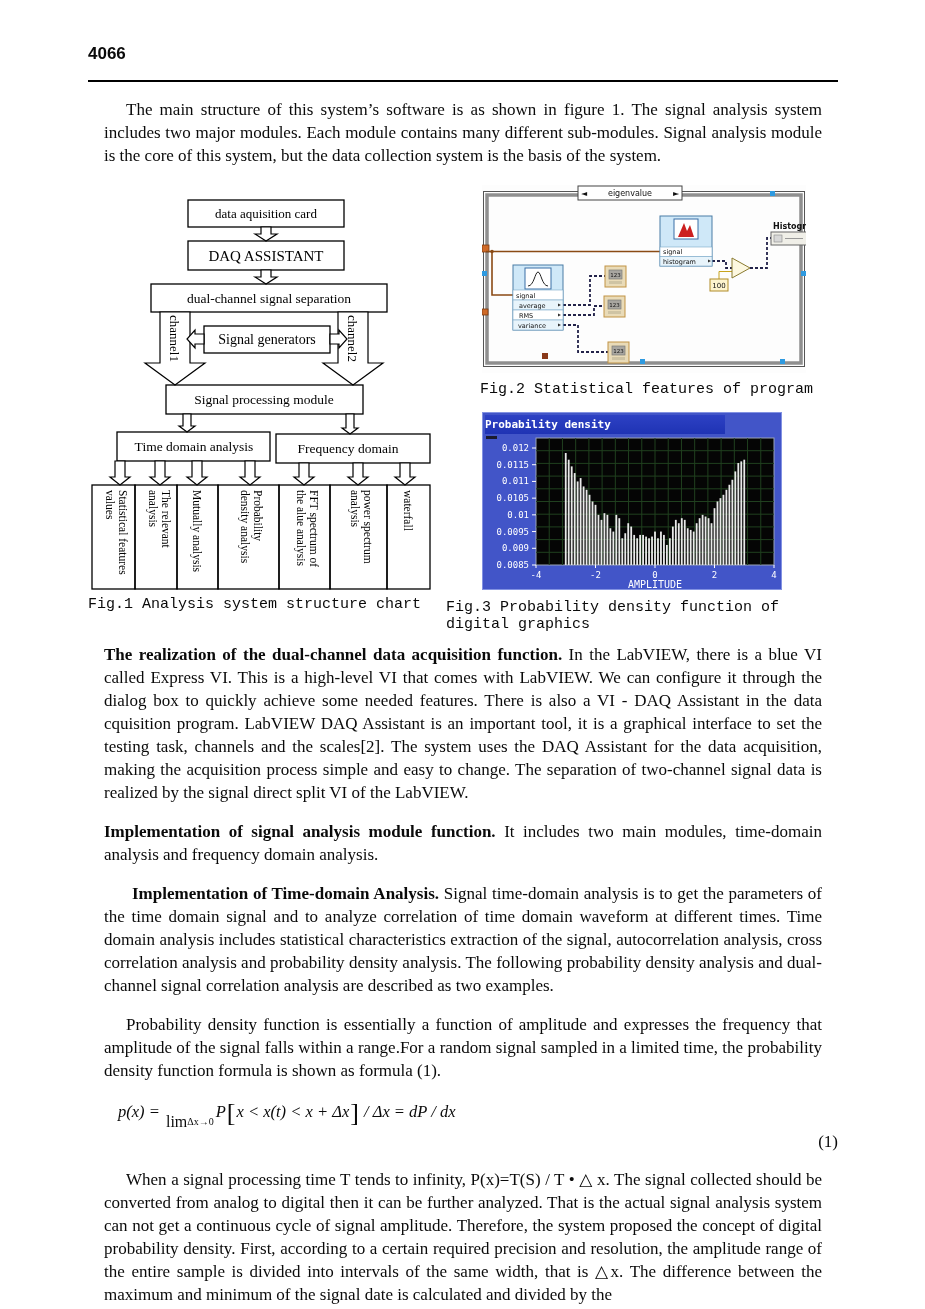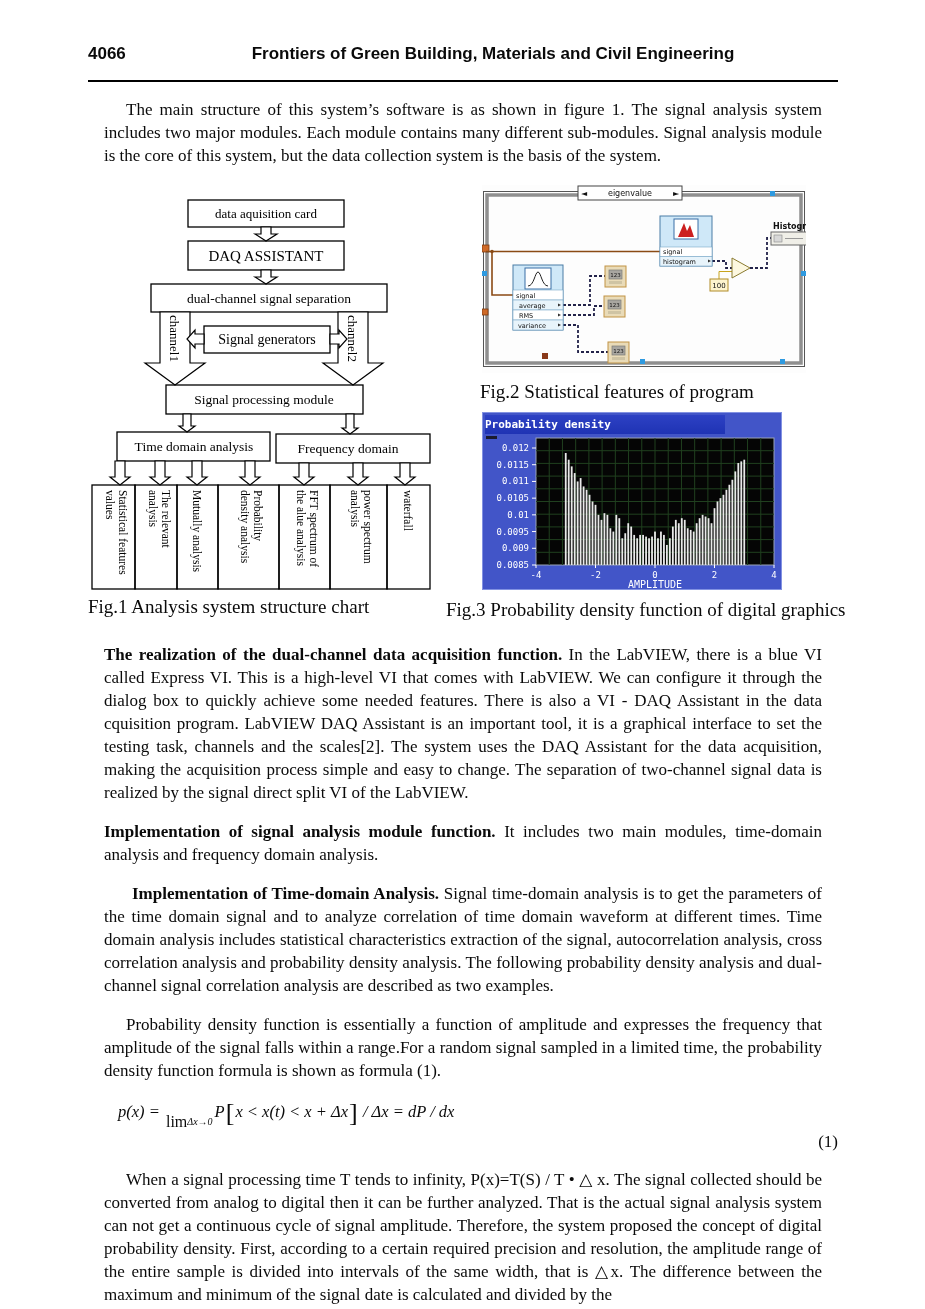--- a/index.html
+++ b/index.html
@@ -14,49 +14,48 @@
   .h1{font-size:17.5px;font-weight:bold;margin:38px 0 0 0;}
   p.body{margin:16px;font-size:17px;line-height:23px;text-align:justify;}
   .ind{text-indent:22px;}
   .ind2{text-indent:28px;}
   .mt16{margin-top:16px;}
   .mt10{margin-top:10px;}
   p.body b{font-weight:bold;}
   .figs{position:relative;height:444px;margin-top:4px;}
   .fig1{position:absolute;left:2px;top:13px;}
   .fig1 text{font-family:"Liberation Serif",serif;fill:#000;}
-  .cap{position:absolute;font-size:19px;font-family:Liberation Serif, serif;}
+  .cap{position:absolute;font-size:15px;font-family:Liberation Mono, monospace;}
   .cap1{left:0;top:413px;width:377px;text-align:left;}
   .cap2{left:392px;top:198px;}
   .cap3{left:358px;top:416px;width:400px;}
   .fig2{position:absolute;left:394px;top:2px;}
   .fig2 text{font-family:"DejaVu Sans",sans-serif;fill:#111;}
   .fig3{position:absolute;left:394px;top:229px;width:300px;height:178px;
         background:#4255c8;border:1px solid #8292e2;box-sizing:border-box;}
   .fig3-title{position:absolute;left:2px;top:2px;width:240px;height:19px;
         background:linear-gradient(#2d41c4,#1f33b4);color:#fff;
         font:bold 11px/19px "DejaVu Sans Mono",monospace;box-sizing:border-box;}
   .fig3-dash{position:absolute;left:3px;top:23px;width:11px;height:3px;background:#1a1a2e;}
   .fig3 svg{position:absolute;left:0;top:0;}
   .formula{position:relative;margin:10px 0 30px 30px;font-size:16.5px;height:40px;}
   .fi{font-style:italic;}
   .lim{display:inline-flex;flex-direction:row;align-items:center;vertical-align:-10px;line-height:1;margin:0 2px;}
   .lim .l1{font-size:16px;}
-  .lim .l2{font-size:10px;font-style:italic;}
+  .lim .l2{font-size:10px;}
   .bracket{font-size:26px;vertical-align:-4px;font-weight:400;margin:0 1px;}
   .eqnum{position:absolute;right:0;bottom:-14px;font-size:17px;font-style:normal;}
 </style>
 </head>
 <body>
 
 <div class="page">
 
   <div class="header">
     <span class="pg">4066</span>
-    <span class="btitle">Frontiers of Green Building, Materials and Civil Engineering</span>
   </div>
   <div class="rule"></div>
 
 
   <p class="body ind mt10">The main structure of this system’s software is as shown in figure 1. The signal analysis system includes two major modules. Each module contains many different sub-modules. Signal analysis module is the core of this system, but the data collection system is the basis of the system.</p>
 
   <div class="figs">
 
     <svg class="fig1" width="377" height="396" viewBox="0 0 377 396">
       <g fill="none" stroke="#000" stroke-width="1.3">

